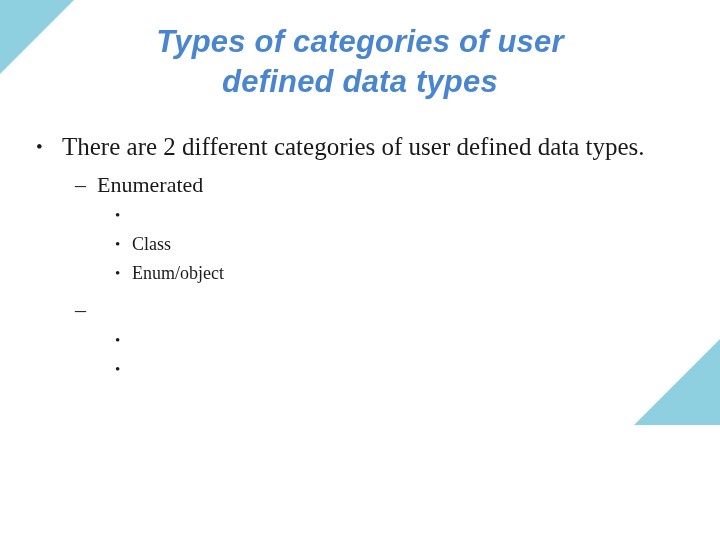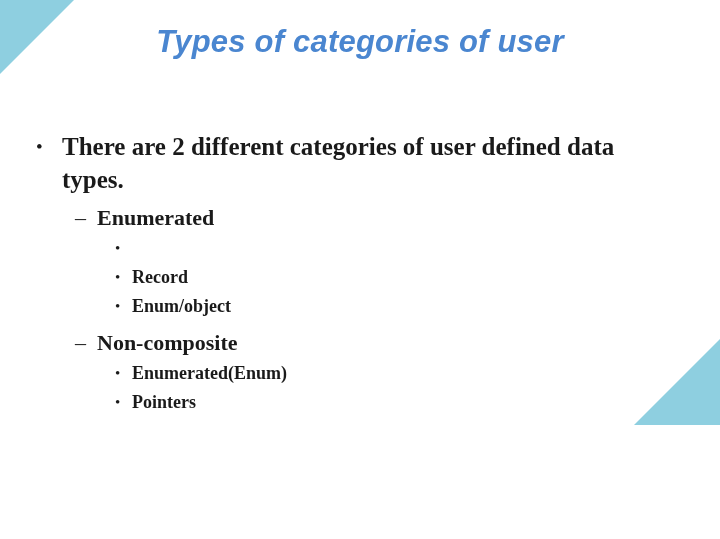--- a/index.html
+++ b/index.html
@@ -75,21 +75,20 @@
   }
 
   .marker {
     flex: 0 0 auto;
     text-align: left;
     color: #1a1a1a;
   }
 
   .btext {
     flex: 1 1 auto;
-    font-weight: bold;
   }
 
   
   .lvl1 {
     padding-left: 36px;
     font-size: 25px;
     line-height: 33px;
     margin-bottom: 2px;
   }
   .lvl1 .marker {
@@ -131,57 +130,55 @@
 <body>
 
 <div id="slide">
 
   <div class="corner-tri" id="corner-tl"></div>
 
   <div class="corner-tri" id="corner-br"></div>
 
   <div id="title-block">
     <div class="title-line">Types of categories of user</div>
+    <div class="title-line">defined data types</div>
   </div>
 
   <div id="body-block">
 
     <div class="bullet-row lvl1">
       <span class="marker">•</span>
       <span class="btext">There are 2 different categories of user defined data types.</span>
     </div>
 
     <div class="bullet-row lvl2">
       <span class="marker">–</span>
       <span class="btext">Enumerated</span>
     </div>
 
     <div class="bullet-row lvl3">
       <span class="marker">•</span>
     </div>
 
     <div class="bullet-row lvl3">
       <span class="marker">•</span>
-      <span class="btext">Record</span>
+      <span class="btext">Class</span>
     </div>
 
     <div class="bullet-row lvl3">
       <span class="marker">•</span>
       <span class="btext">Enum/object</span>
     </div>
 
     <div class="bullet-row lvl2">
       <span class="marker">–</span>
-      <span class="btext">Non-composite</span>
     </div>
 
     <div class="bullet-row lvl3">
       <span class="marker">•</span>
-      <span class="btext">Enumerated(Enum)</span>
     </div>
 
     <div class="bullet-row lvl3">
       <span class="marker">•</span>
-      <span class="btext">Pointers</span>
     </div>
 
   </div>
 </div>
 
 </body></html>

